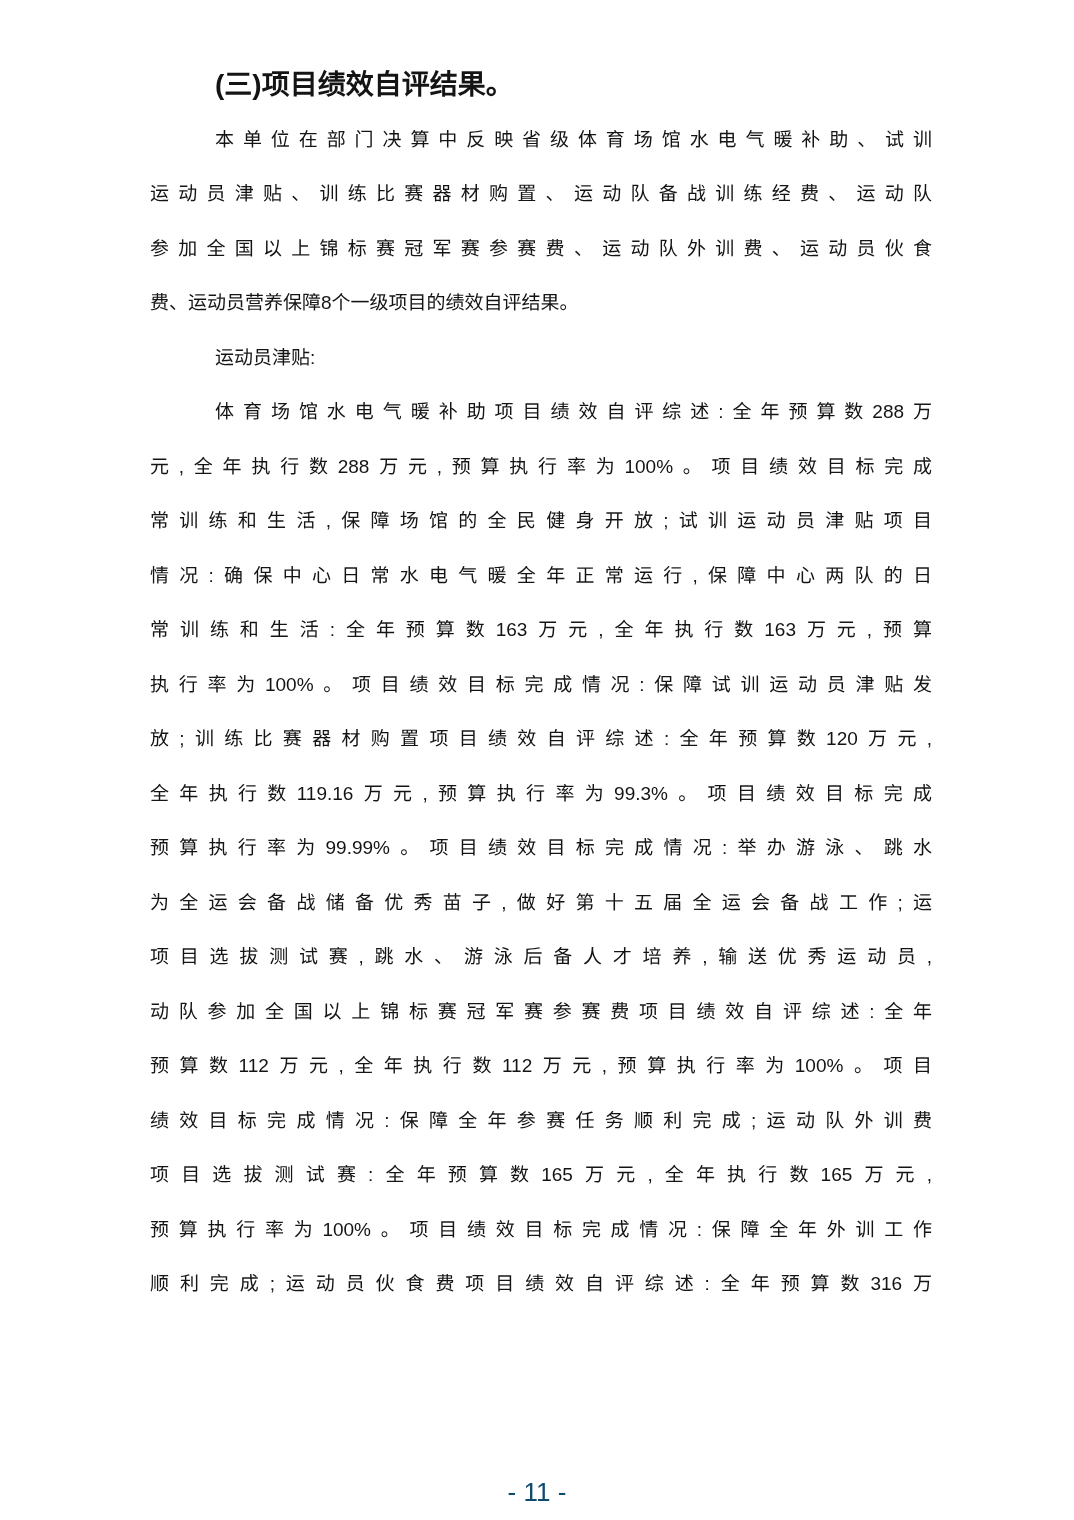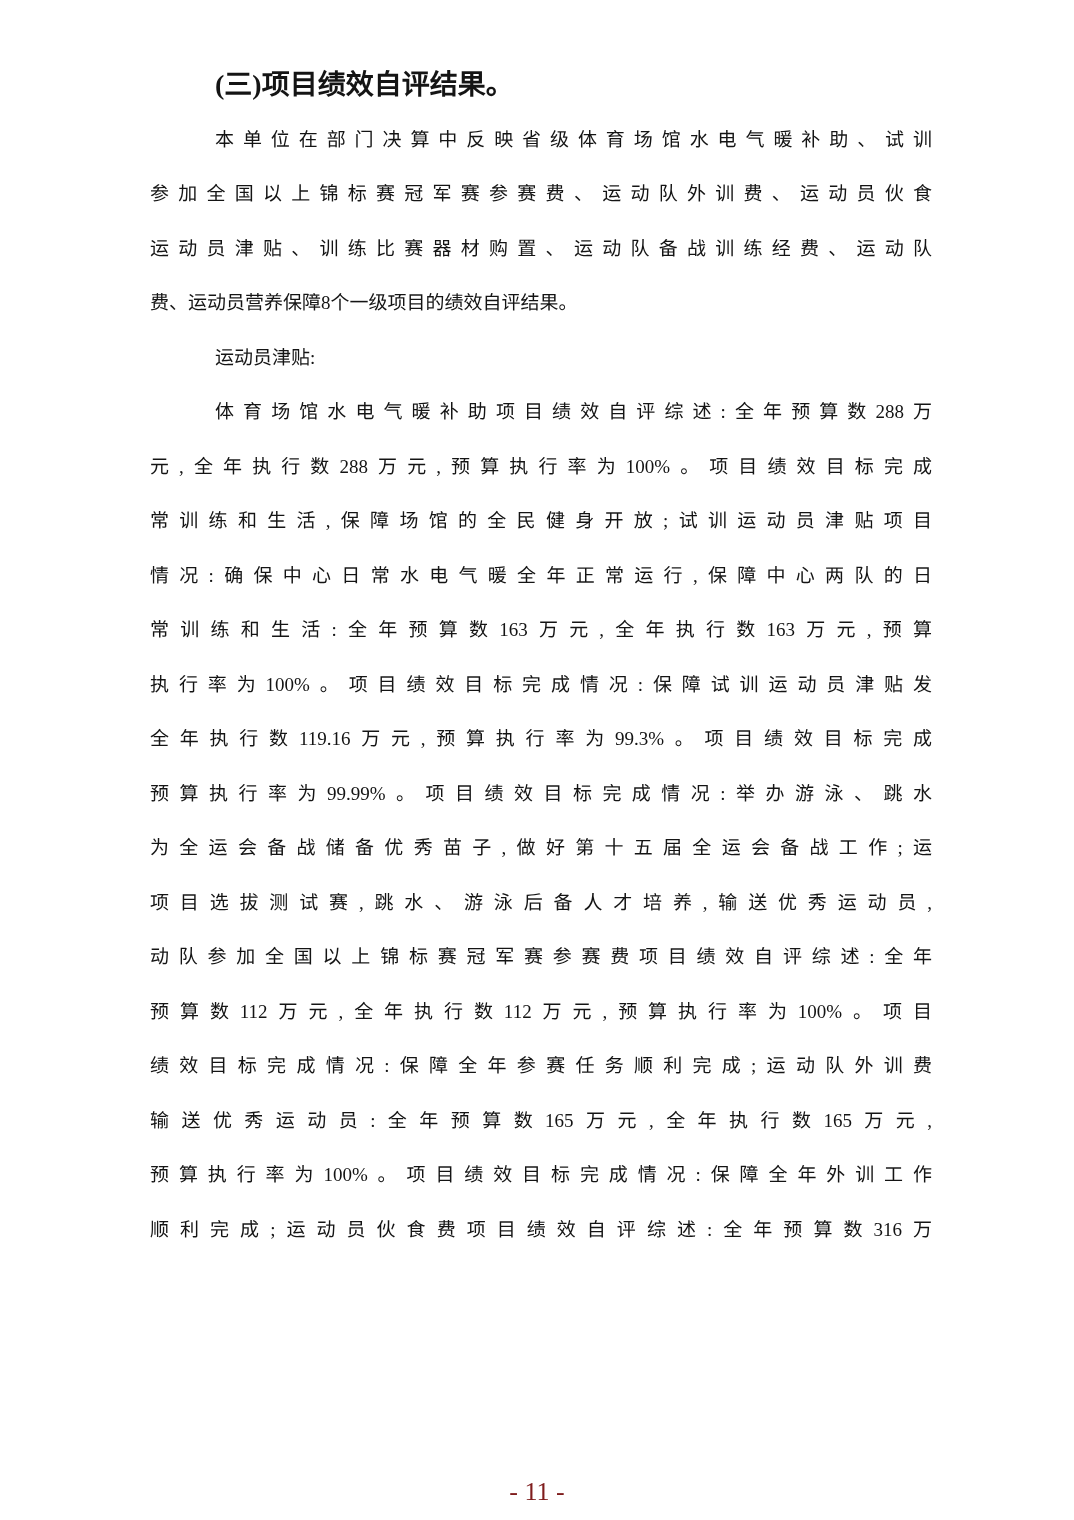--- a/index.html
+++ b/index.html
@@ -6,21 +6,21 @@
     margin: 0;
     padding: 0;
     background: #ffffff;
   }
   .page {
     position: relative;
     width: 1074px;
     height: 1520px;
     background: #ffffff;
     color: #141414;
-    font-family: Liberation Serif, serif;
+    font-family: Liberation Sans, sans-serif;
     overflow: hidden;
     border-radius: 31px;
   }
   .content {
     position: absolute;
     left: 150px;
     top: 58px;
     width: 782px;
   }
   .line {
@@ -43,47 +43,48 @@
   }
   .footer {
     position: absolute;
     left: 0;
     right: 0;
     bottom: 10px;
     height: 36px;
     line-height: 36px;
     text-align: center;
     font-size: 26px;
-    color: #7f1d1d;
+    color: #0c4a6e;
   }
 </style>
 </head>
 <body>
 
 <div class="page">
   <div class="content">
     <div class="line heading indent">(三)项目绩效自评结果。</div>
     <div id="lines">
         <div class="line indent fill">本单位在部门决算中反映省级体育场馆水电气暖补助、试训</div>
+        <div class="line fill">运动员津贴、训练比赛器材购置、运动队备战训练经费、运动队</div>
         <div class="line fill">参加全国以上锦标赛冠军赛参赛费、运动队外训费、运动员伙食</div>
-        <div class="line fill">运动员津贴、训练比赛器材购置、运动队备战训练经费、运动队</div>
         <div class="line">费、运动员营养保障8个一级项目的绩效自评结果。</div>
         <div class="line indent">运动员津贴:</div>
         <div class="line indent fill">体育场馆水电气暖补助项目绩效自评综述:全年预算数288万</div>
         <div class="line fill">元,全年执行数288万元,预算执行率为100%。项目绩效目标完成</div>
         <div class="line fill">常训练和生活,保障场馆的全民健身开放;试训运动员津贴项目</div>
         <div class="line fill">情况:确保中心日常水电气暖全年正常运行,保障中心两队的日</div>
         <div class="line fill">常训练和生活:全年预算数163万元,全年执行数163万元,预算</div>
         <div class="line fill">执行率为100%。项目绩效目标完成情况:保障试训运动员津贴发</div>
+        <div class="line fill">放;训练比赛器材购置项目绩效自评综述:全年预算数120万元,</div>
         <div class="line fill">全年执行数119.16万元,预算执行率为99.3%。项目绩效目标完成</div>
         <div class="line fill">预算执行率为99.99%。项目绩效目标完成情况:举办游泳、跳水</div>
         <div class="line fill">为全运会备战储备优秀苗子,做好第十五届全运会备战工作;运</div>
         <div class="line fill">项目选拔测试赛,跳水、游泳后备人才培养,输送优秀运动员,</div>
         <div class="line fill">动队参加全国以上锦标赛冠军赛参赛费项目绩效自评综述:全年</div>
         <div class="line fill">预算数112万元,全年执行数112万元,预算执行率为100%。项目</div>
         <div class="line fill">绩效目标完成情况:保障全年参赛任务顺利完成;运动队外训费</div>
-        <div class="line fill">输送优秀运动员:全年预算数165万元,全年执行数165万元,</div>
+        <div class="line fill">项目选拔测试赛:全年预算数165万元,全年执行数165万元,</div>
         <div class="line fill">预算执行率为100%。项目绩效目标完成情况:保障全年外训工作</div>
         <div class="line fill">顺利完成;运动员伙食费项目绩效自评综述:全年预算数316万</div>
       </div>
   </div>
   <div class="footer">- 11 -</div>
 </div>
 
 </body></html>

